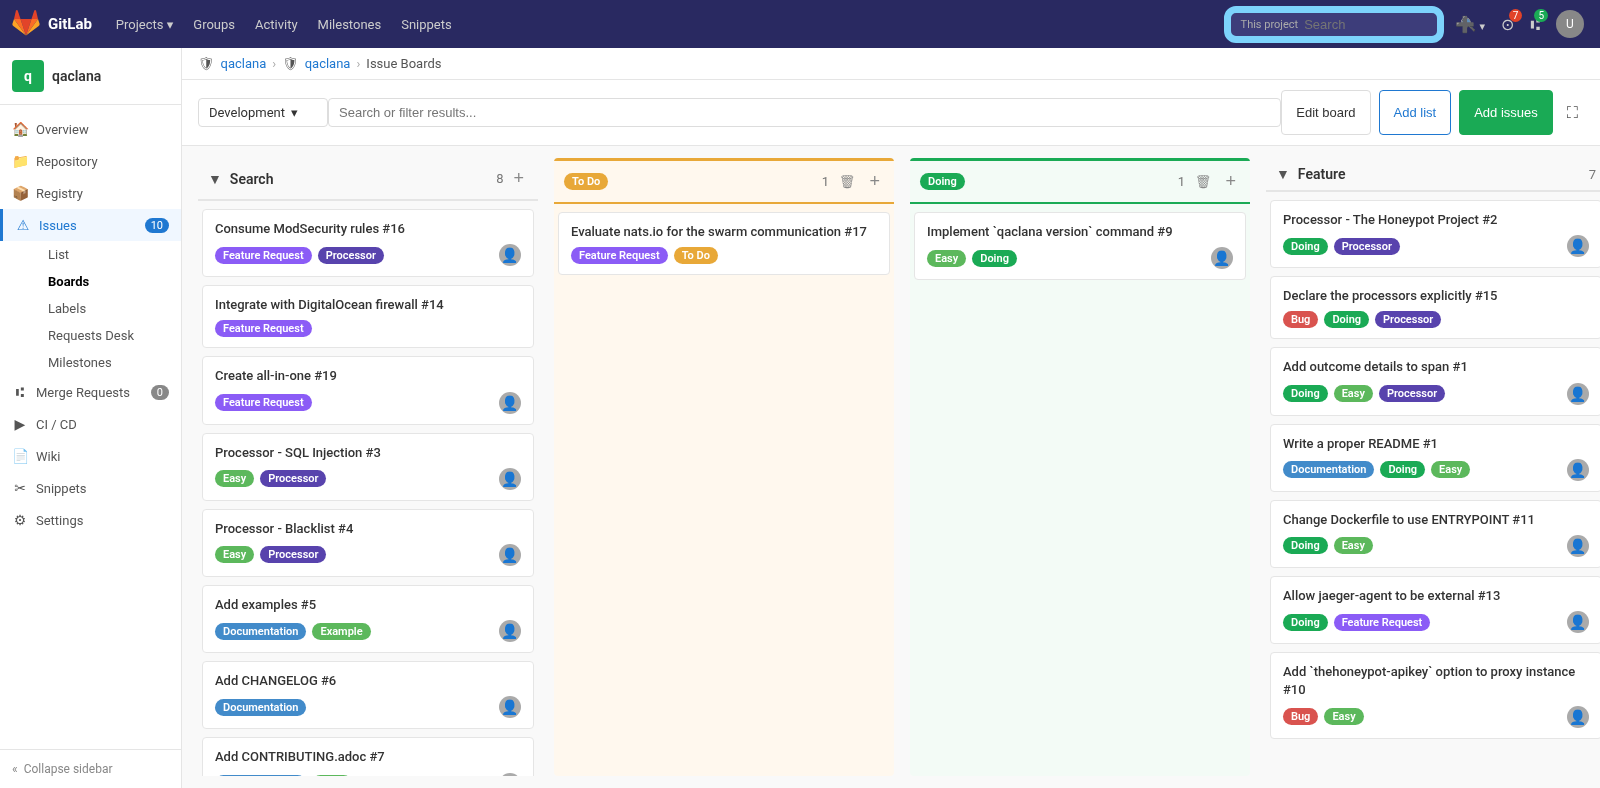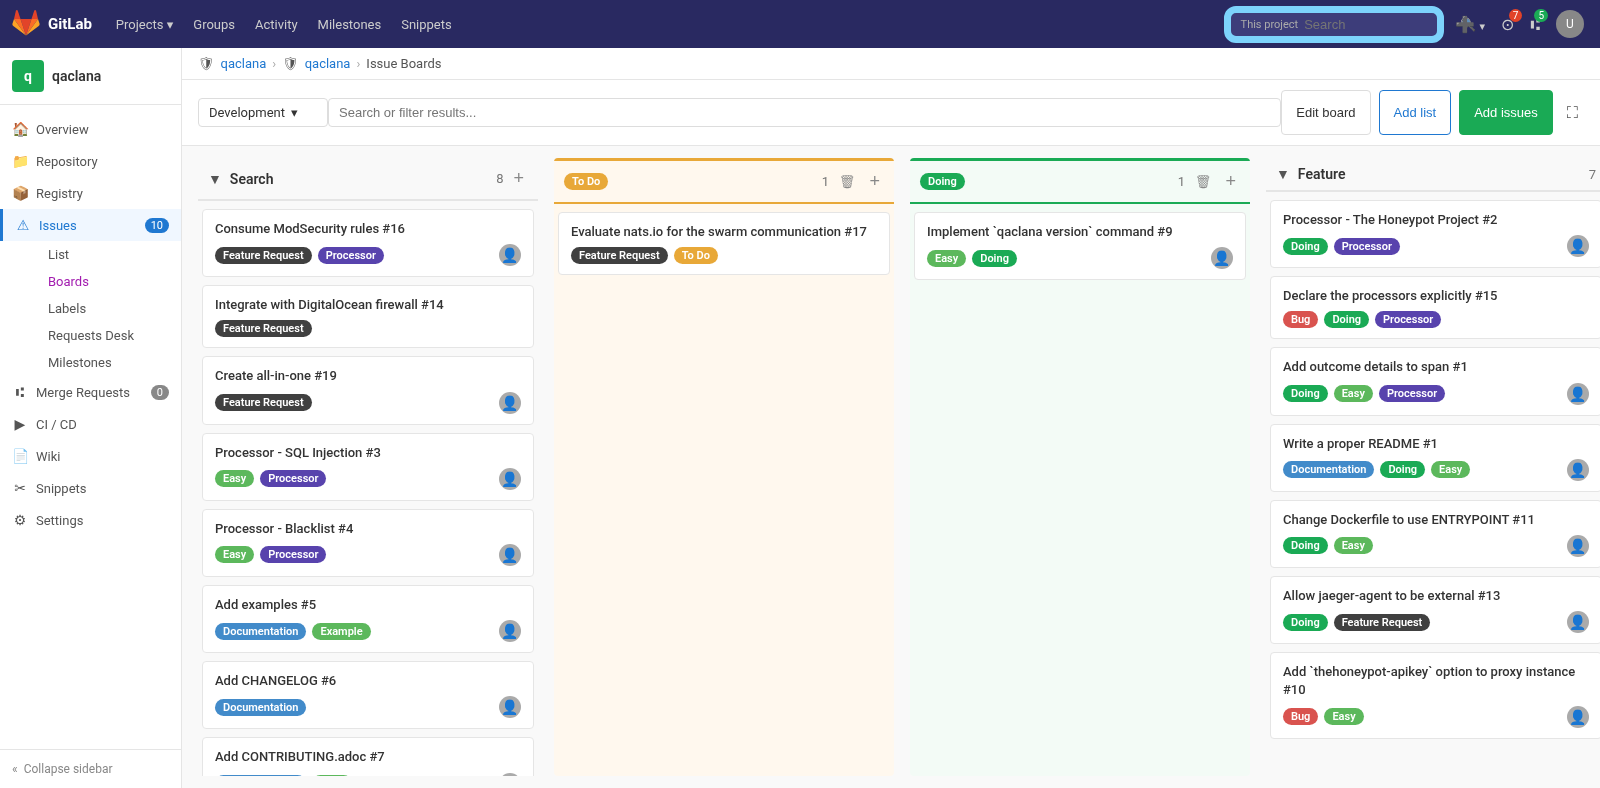--- a/index.html
+++ b/index.html
@@ -34,21 +34,21 @@
     .sidebar-header { padding: 12px; display: flex; align-items: center; gap: 8px; border-bottom: 1px solid #e5e5e5; }
     .sidebar-logo { width: 32px; height: 32px; background: #1aaa55; border-radius: 4px; display: flex; align-items: center; justify-content: center; color: #fff; font-size: 14px; font-weight: bold; }
     .sidebar-project { font-weight: 600; font-size: 14px; }
     .sidebar-nav { padding: 8px 0; }
     .sidebar-item { display: flex; align-items: center; gap: 8px; padding: 8px 12px; cursor: pointer; color: #555; font-size: 13px; position: relative; }
     .sidebar-item.active { color: #1f78d1; background: #f0f7ff; border-left: 3px solid #1f78d1; }
     .sidebar-item .icon { width: 16px; text-align: center; font-size: 14px; }
     .sidebar-item .count-badge { margin-left: auto; background: #1f78d1; color: #fff; font-size: 11px; border-radius: 8px; padding: 1px 6px; }
     .sidebar-sub { padding-left: 36px; }
     .sidebar-sub-item { padding: 6px 12px; cursor: pointer; color: #555; font-size: 13px; }
-    .sidebar-sub-item.active { color: #a21caf; font-weight: 400; }
+    .sidebar-sub-item.active { color: #000000; font-weight: 700; }
     .sidebar-collapse { margin-top: auto; padding: 12px; border-top: 1px solid #e5e5e5; cursor: pointer; color: #888; font-size: 12px; display: flex; align-items: center; gap: 6px; }
 
     
     .main { flex: 1; display: flex; flex-direction: column; overflow: hidden; }
 
     
     .breadcrumb { padding: 8px 16px; display: flex; align-items: center; gap: 6px; font-size: 13px; color: #555; border-bottom: 1px solid #e5e5e5; background: #fff; }
     .breadcrumb a { color: #1f78d1; text-decoration: none; display: flex; align-items: center; gap: 4px; }
     .breadcrumb-sep { color: #aaa; }
 
@@ -73,21 +73,21 @@
 
     
     .col-label-badge { padding: 2px 8px; border-radius: 10px; font-size: 11px; font-weight: 600; color: #fff; display: inline-flex; align-items: center; }
 
     
     .column-cards { flex: 1; overflow-y: auto; padding: 8px 4px; display: flex; flex-direction: column; gap: 8px; }
     .issue-card { background: #fff; border-radius: 4px; border: 1px solid #e5e5e5; padding: 10px 12px; cursor: pointer; }
     .issue-title { font-size: 13px; color: #333; font-weight: 500; margin-bottom: 6px; line-height: 1.4; }
     .issue-meta { display: flex; align-items: center; gap: 6px; flex-wrap: wrap; }
     .label-tag { padding: 2px 8px; border-radius: 10px; font-size: 11px; font-weight: 600; color: #fff; }
-    .label-feature { background: #404040; }
+    .label-feature { background: #8b5cf6; }
     .label-processor { background: #5843ad; }
     .label-easy { background: #5cb85c; color: #fff; }
     .label-bug { background: #d9534f; }
     .label-documentation { background: #428bca; }
     .label-example { background: #5cb85c; }
     .label-todo { background: #e8a838; }
     .label-doing { background: #1aaa55; }
     .issue-assignee { margin-left: auto; }
     .assignee-avatar { width: 22px; height: 22px; border-radius: 50%; background: #aaa; display: flex; align-items: center; justify-content: center; overflow: hidden; }
 

